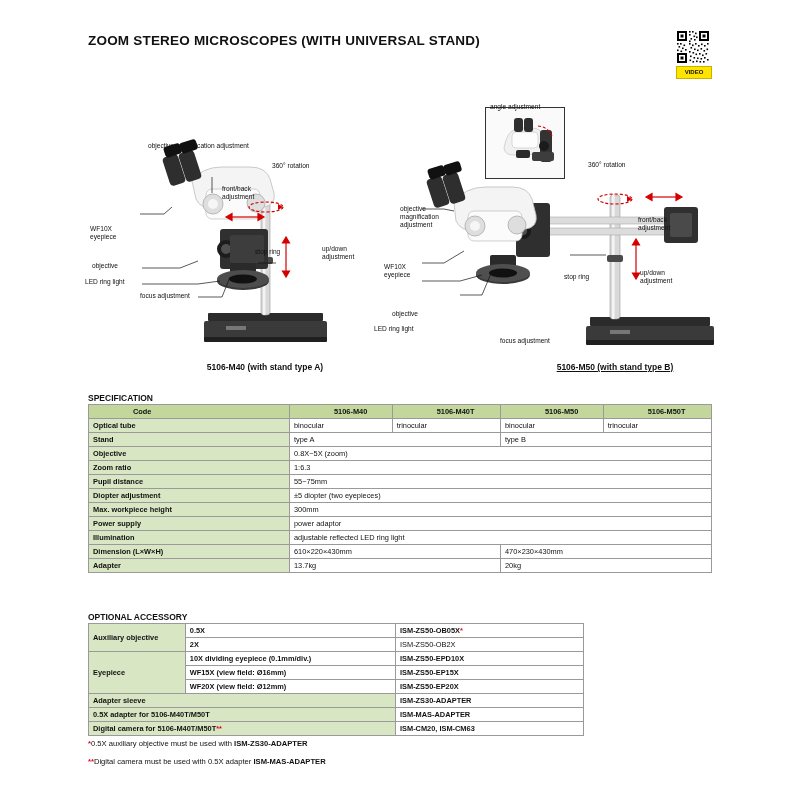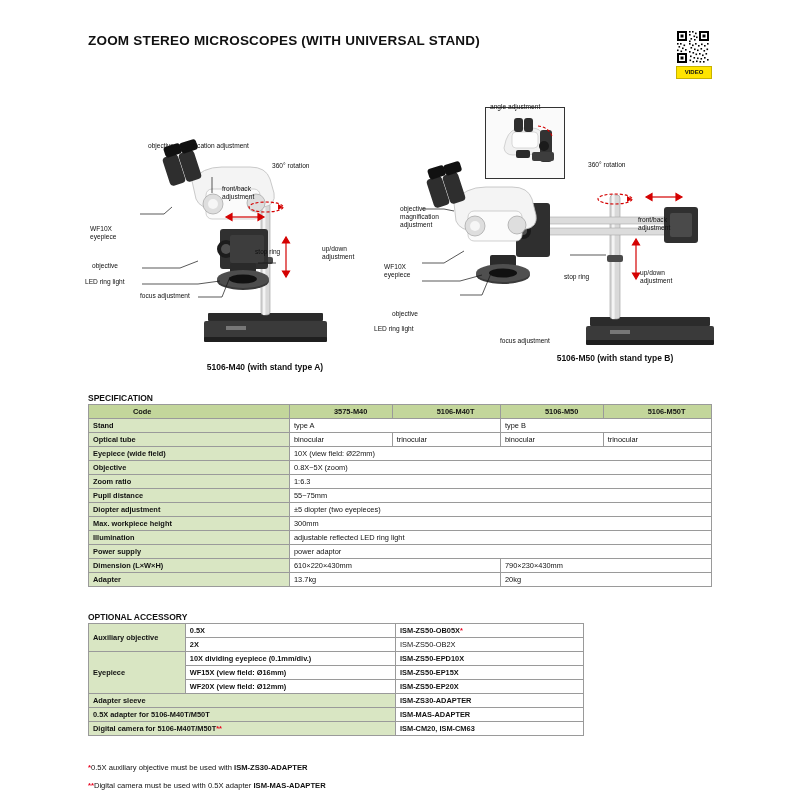--- a/index.html
+++ b/index.html
@@ -29,37 +29,37 @@
     font-size:6px;font-weight:bold;line-height:10px;text-align:center;color:#111;
   }
 
   
   .figarea{position:absolute;left:0;top:85px;width:800px;height:285px;}
 
   .caption{
     position:absolute;font-size:8.5px;font-weight:bold;text-align:center;color:#111;
   }
   .cap-left{left:150px;top:362px;width:230px;text-align:center;}
-  .cap-right{left:500px;top:353px;width:230px;}
+  .cap-right{left:500px;top:362px;width:230px;text-decoration:underline;}
 
   
   .lbl{position:absolute;font-size:6.6px;color:#111;line-height:8px;}
 
   
   .sec-label{
     position:absolute;font-size:8.5px;font-weight:bold;color:#111;
   }
   table{border-collapse:collapse;position:absolute;font-size:7.4px;}
   td{border:1px solid #9a9a9a;padding:1px 4px;height:11px;vertical-align:middle;color:#111;}
   .hdr td{background:#c3d69b;font-weight:bold;padding-left:44px;}
   .lcol{background:#d9e6c3;font-weight:bold;width:152px;}
   .hdr .lcol{background:#c3d69b;}
 
   
-  .note{position:absolute;font-size:7.6px;color:#111;margin-top:24px;}
+  .note{position:absolute;font-size:7.6px;color:#111;}
   .star{color:#e8001c;font-weight:bold;}
   .bold{font-weight:bold;}
 </style>
 </head>
 <body>
 
 <div class="page">
 
   <div class="title">ZOOM STEREO MICROSCOPES (WITH UNIVERSAL STAND)</div>
 
@@ -294,40 +294,36 @@
   <div class="lbl" style="left:500px;top:337px;">focus adjustment</div>
 
   <div class="caption cap-left">5106-M40 (with stand type A)</div>
   <div class="caption cap-right">5106-M50 (with stand type B)</div>
 
   <div class="sec-label" style="left:88px;top:393px;text-align:right;">SPECIFICATION</div>
   <table id="spec-table" style="left:88px;top:404px;width:624px;">
       <tbody>
         <tr class="hdr">
           <td class="lcol">Code</td>
-          <td class="">3575-M40</td>
+          <td class="">5106-M40</td>
           <td class="">5106-M40T</td>
           <td class="">5106-M50</td>
           <td class="">5106-M50T</td>
-        </tr>
-        <tr>
-          <td class="lcol">Stand</td>
-          <td colspan="2">type A</td>
-          <td colspan="2">type B</td>
         </tr>
         <tr>
           <td class="lcol">Optical tube</td>
           <td colspan="1">binocular</td>
           <td colspan="1">trinocular</td>
           <td colspan="1">binocular</td>
           <td colspan="1">trinocular</td>
         </tr>
         <tr>
-          <td class="lcol">Eyepiece (wide field)</td>
-          <td colspan="4">10X (view field: Ø22mm)</td>
+          <td class="lcol">Stand</td>
+          <td colspan="2">type A</td>
+          <td colspan="2">type B</td>
         </tr>
         <tr>
           <td class="lcol">Objective</td>
           <td colspan="4">0.8X~5X (zoom)</td>
         </tr>
         <tr>
           <td class="lcol">Zoom ratio</td>
           <td colspan="4">1:6.3</td>
         </tr>
         <tr>
@@ -336,31 +332,31 @@
         </tr>
         <tr>
           <td class="lcol">Diopter adjustment</td>
           <td colspan="4">±5 diopter (two eyepieces)</td>
         </tr>
         <tr>
           <td class="lcol">Max. workpiece height</td>
           <td colspan="4">300mm</td>
         </tr>
         <tr>
+          <td class="lcol">Power supply</td>
+          <td colspan="4">power adaptor</td>
+        </tr>
+        <tr>
           <td class="lcol">Illumination</td>
           <td colspan="4">adjustable reflected LED ring light</td>
         </tr>
         <tr>
-          <td class="lcol">Power supply</td>
-          <td colspan="4">power adaptor</td>
-        </tr>
-        <tr>
           <td class="lcol">Dimension (L×W×H)</td>
           <td colspan="2">610×220×430mm</td>
-          <td colspan="2">790×230×430mm</td>
+          <td colspan="2">470×230×430mm</td>
         </tr>
         <tr>
           <td class="lcol">Adapter</td>
           <td colspan="2">13.7kg</td>
           <td colspan="2">20kg</td>
         </tr>
       </tbody>
     </table>
 
   <div class="sec-label" style="left:88px;top:612px;">OPTIONAL ACCESSORY</div>

